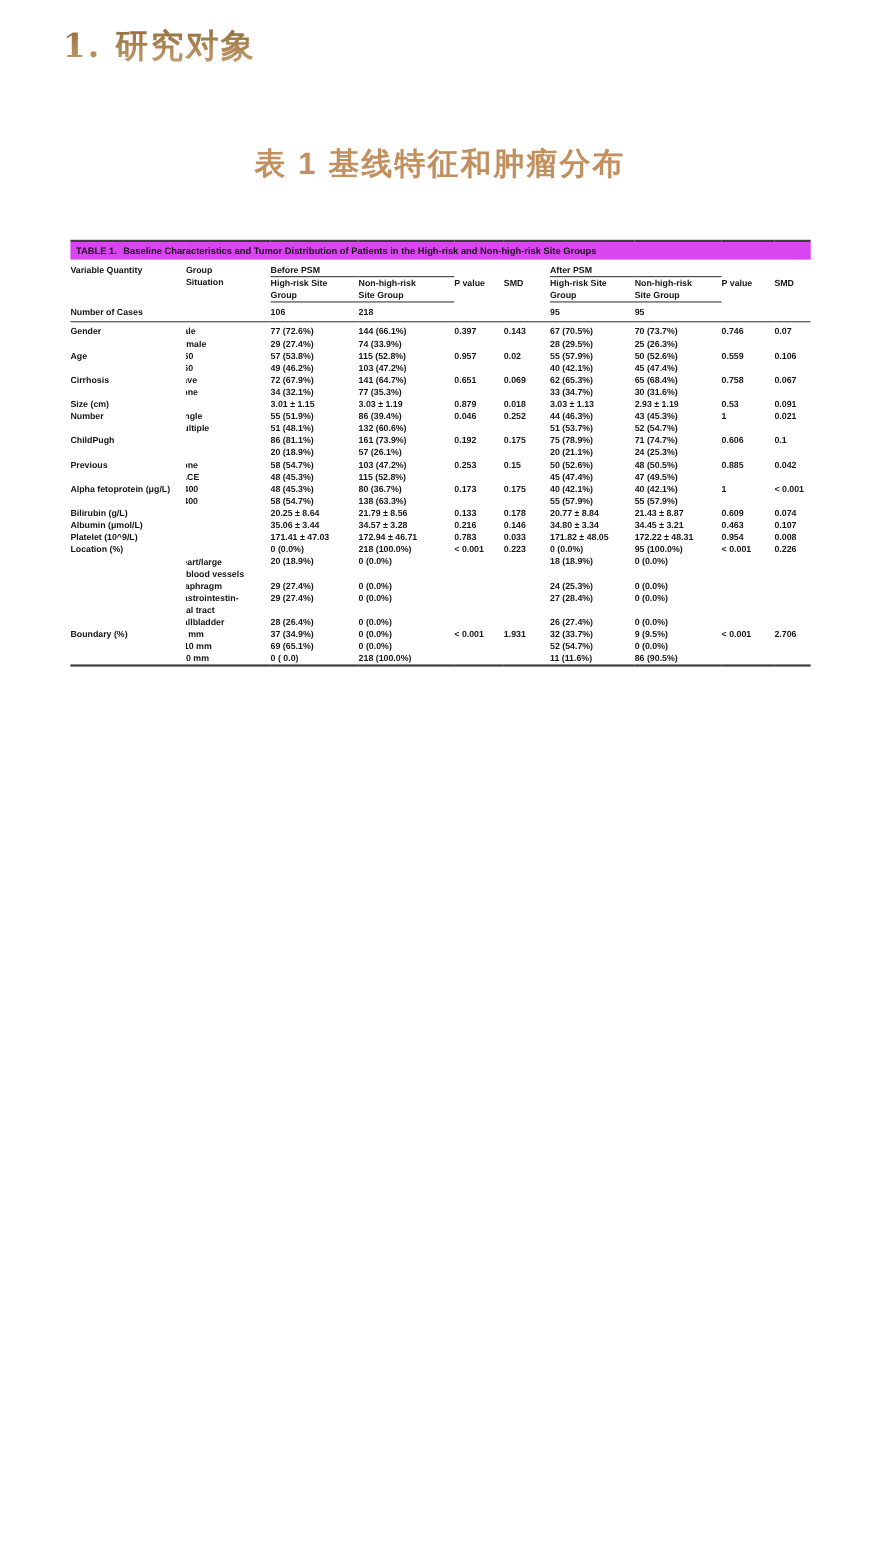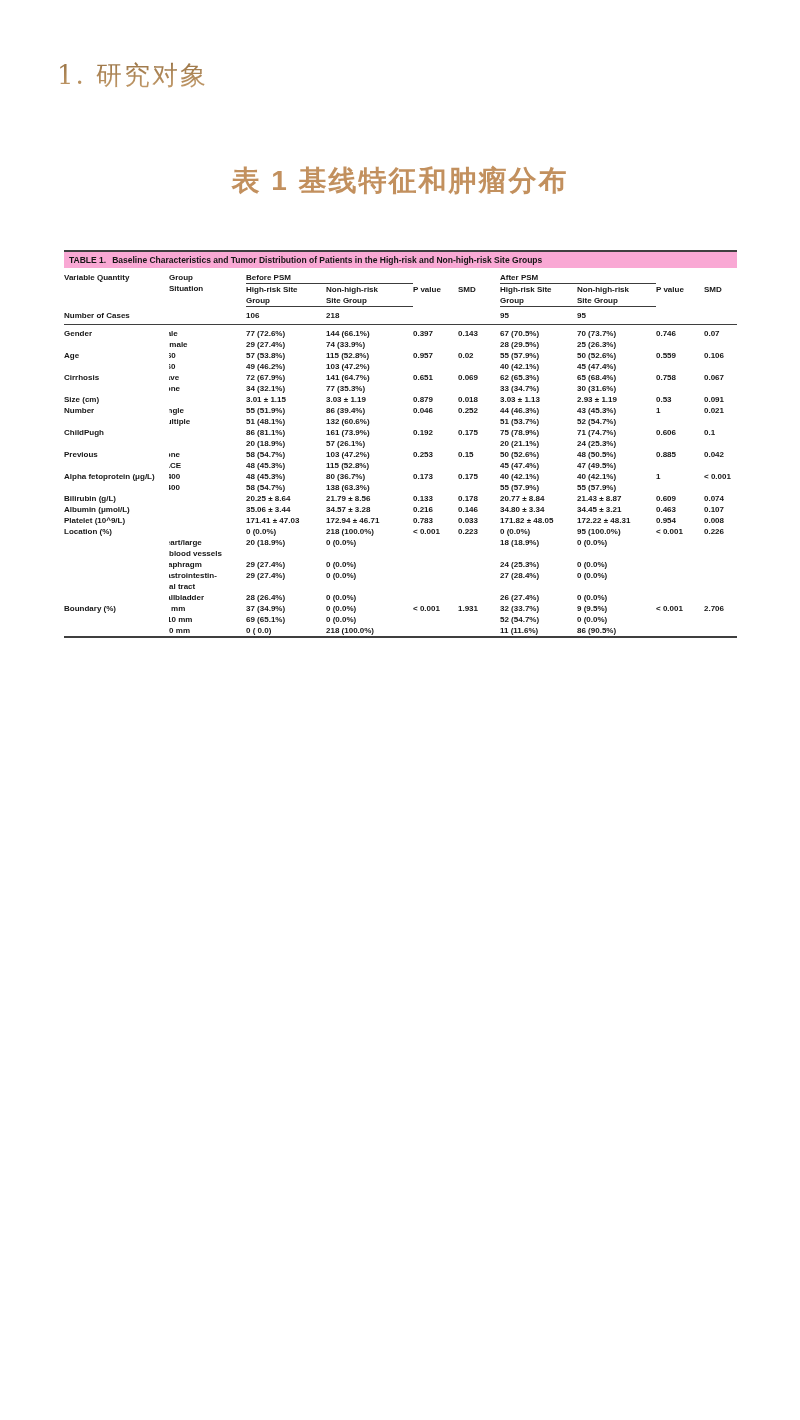--- a/index.html
+++ b/index.html
@@ -6,24 +6,24 @@
     margin: 0; padding: 0;
     width: 800px; height: 1420px;
     overflow: hidden;
     background: #ffffff;
     font-family: "Liberation Sans", "DejaVu Sans", sans-serif;
   }
   .article { width: 800px; }
 
   
   h1.sec-heading {
-    margin: 52px 57px 0 57px;
+    margin: 20px 57px 0 57px;
     font-family: "DejaVu Serif", "Liberation Serif", serif;
-    font-size: 26px;
-    font-weight: 400;
+    font-size: 30px;
+    font-weight: 700;
     letter-spacing: 2px;
     line-height: 46px;
     color: #ab8250;
   }
   @supports (-webkit-background-clip: text) {
     h1.sec-heading {
       background: linear-gradient(180deg, #8f6a3c 5%, #c9a06f 90%);
       -webkit-background-clip: text;
       background-clip: text;
       color: transparent;
@@ -63,21 +63,21 @@
   }
   table.stats th, table.stats td {
     text-align: left;
     vertical-align: top;
     padding: 0 2px 0 0;
     line-height: 11px;
     font-weight: 600;
     overflow: hidden;
   }
   tr.title-row th {
-    background: #f9a8d4;
+    background: #d946ef;
     font-size: 8.5px;
     font-weight: 700;
     line-height: 12px;
     padding: 2px 4px 2px 5px;
     border-bottom: 4px solid #ffffff;
     white-space: nowrap;
   }
   tr.title-row .title-gap { display: inline-block; width: 6px; }
   thead th { font-weight: 700; }
   th.h-var, th.h-group { padding-top: 4px; }

